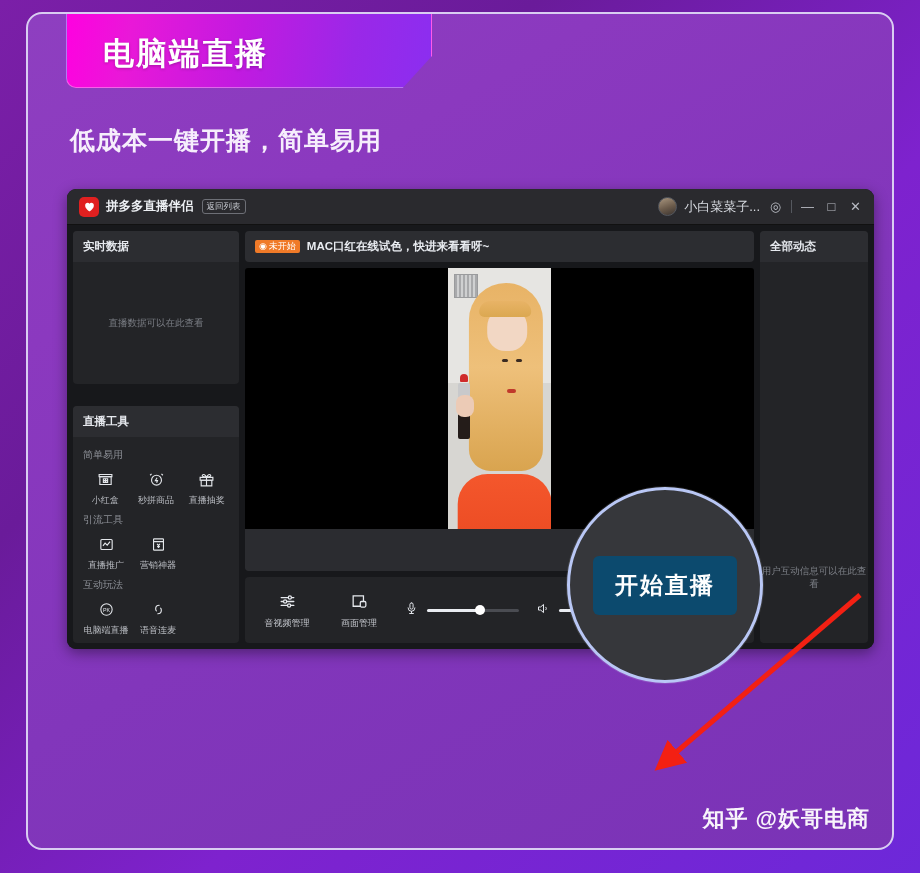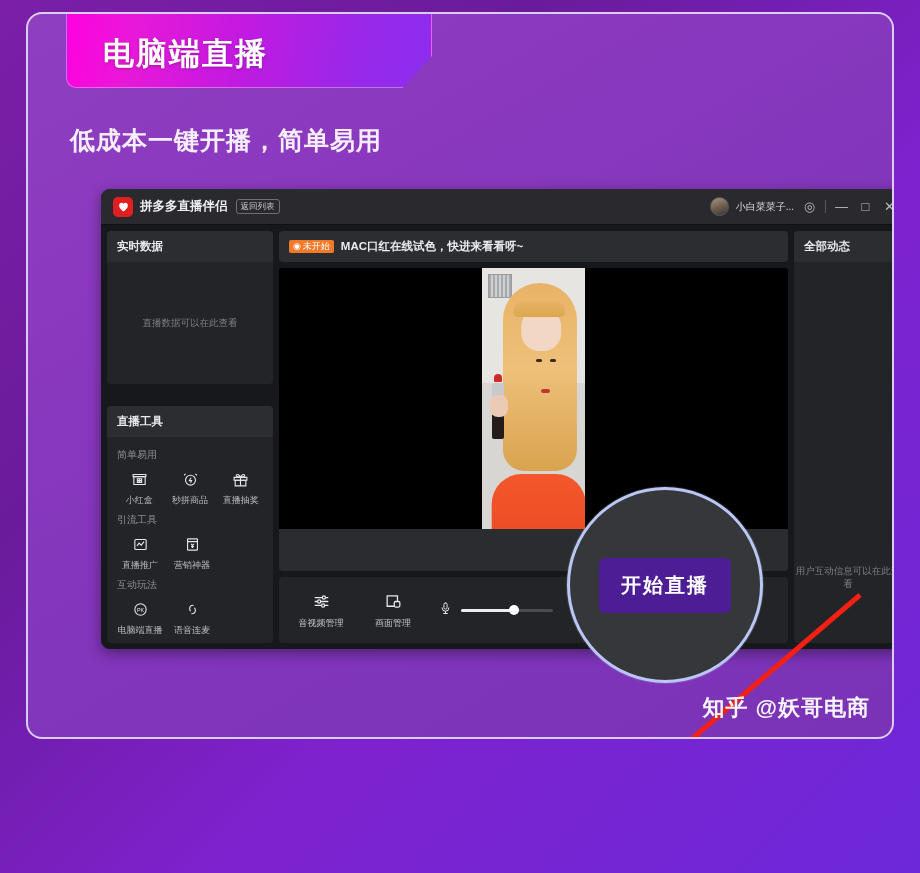--- a/index.html
+++ b/index.html
@@ -10,21 +10,21 @@
   }
   body {
     background: linear-gradient(135deg, #7b1fa8 0%, #6a1b9a 30%, #7e22ce 60%, #6d28d9 100%);
     position: relative;
   }
 
   
   #promo-card {
     position: absolute;
     left: 26px; top: 12px;
-    width: 868px; height: 727px;
+    width: 868px; height: 838px;
     border: 2px solid #d9cdf2;
     border-radius: 16px;
     background: linear-gradient(150deg,#8e3fc0 0%, #8b39bf 25%, #8236bb 55%, #7a33b6 100%);
     overflow: hidden;
     padding-left: 40px;
   }
 
   
   #header-banner {
     position: absolute;
@@ -56,21 +56,20 @@
 
   
   #app-window {
     position: absolute;
     left: 39px; top: 175px;
     width: 807px; height: 460px;
     background: #17181b;
     border-radius: 9px;
     overflow: hidden;
     box-shadow: 0 4px 14px rgba(0,0,0,.4);
-    margin-left: 34px;
   }
 
   
   #titlebar {
     height: 36px;
     background: #2a2a2e;
     display: flex; align-items: center;
     padding: 0 10px 0 12px;
     border-bottom: 1px solid #111;
   }
@@ -97,21 +96,21 @@
   }
   #titlebar-right {
     margin-left: auto; display: flex; align-items: center; gap: 7px;
   }
   #avatar {
     width: 19px; height: 19px; border-radius: 50%;
     background: linear-gradient(160deg,#a9967f,#6b5b4b 55%, #3a3330);
     border: 1px solid #55585f;
     flex: none;
   }
-  #user-name { color: #d7dae0; font-size: 10px; white-space: nowrap; }
+  #user-name { color: #d7dae0; font-size: 13px; white-space: nowrap; }
   .tb-icon {
     color: #b9bcc4; font-size: 13px; width: 17px; text-align: center;
     line-height: 1;
   }
   .tb-sep { width: 1px; height: 13px; background: #55585f; }
 
   
   #app-body { display: flex; height: 424px; padding: 6px; gap: 6px; background:#17181b; }
 
   .panel { background: #232427; border-radius: 4px; display: flex; flex-direction: column; }
@@ -247,23 +246,23 @@
     position: absolute;
     left: 539px; top: 473px;
     width: 196px; height: 196px;
     border-radius: 50%;
     background: #36373b;
     border: 3px solid #b9c7f5;
     display: flex; align-items: center; justify-content: center;
     box-shadow: 0 0 0 1px rgba(255,255,255,.12);
   }
   #start-live-btn {
-    background: #4c1d95;
+    background: #0c4a6e;
     color: #fff;
-    font-size: 20px; font-weight: bold;
+    font-size: 23px; font-weight: bold;
     letter-spacing: 2px;
     padding: 14px 22px;
     border-radius: 6px;
     border: none;
     white-space: nowrap;
   }
 
   
   #red-arrow { position: absolute; left: 610px; top: 575px; width: 230px; height: 190px; }
 

